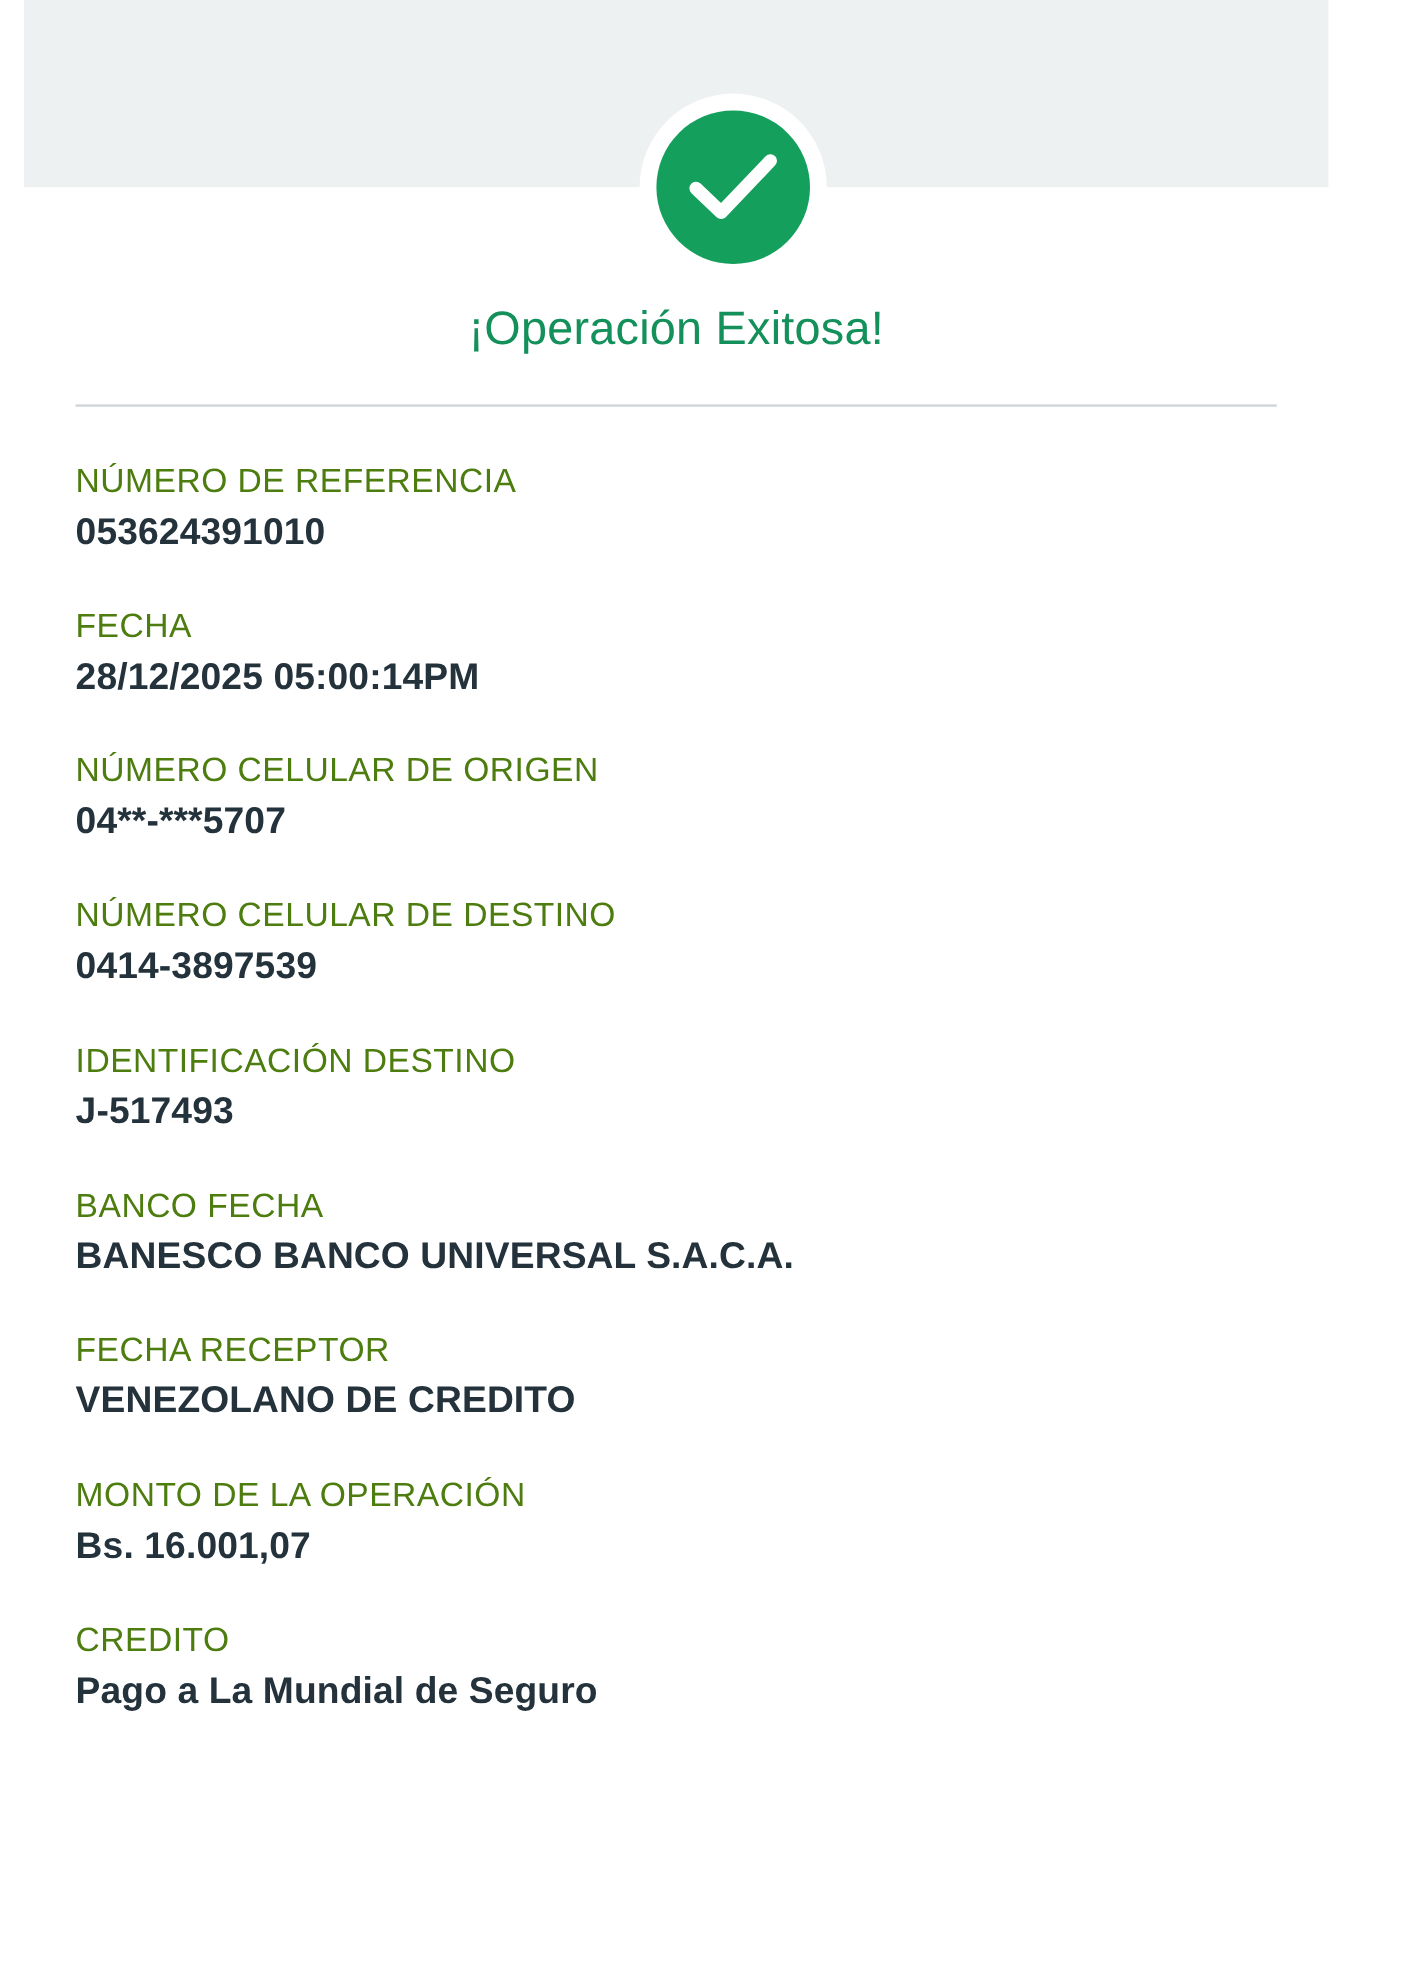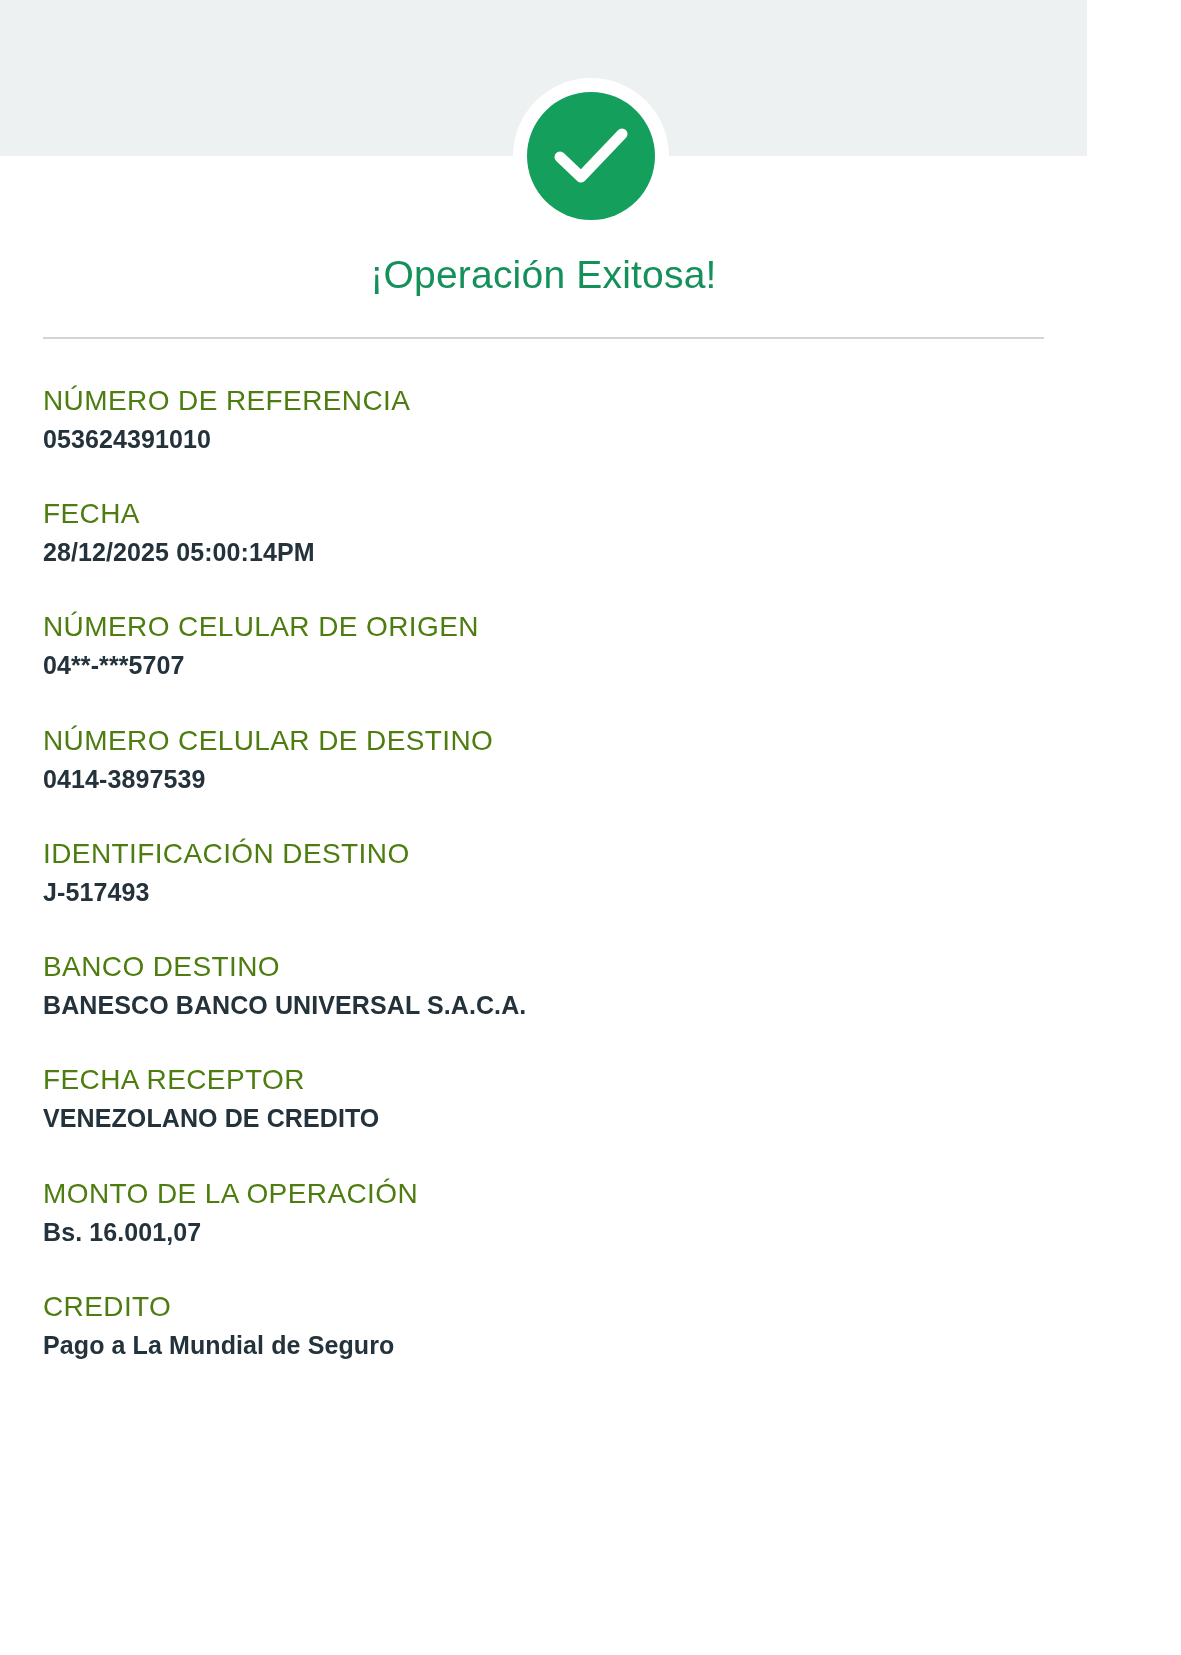--- a/index.html
+++ b/index.html
@@ -13,20 +13,21 @@
     font-family: "Liberation Sans", sans-serif;
     -webkit-font-smoothing: antialiased;
   }
 
   .page {
     position: relative;
     width: 1087px;
     min-height: 1655px;
     background: #ffffff;
     overflow: hidden;
+    margin-left: 20px;
   }
 
   
   .top-band {
     position: absolute;
     top: 0;
     left: 0;
     width: 1181px;
     height: 156px;
     background: #edf1f2;
@@ -102,21 +103,21 @@
     color: #4d7c0f;
     font-size: 28px;
     font-weight: 400;
     letter-spacing: 0.4px;
     line-height: 1.25;
     margin-bottom: 6px;
   }
 
   .field-value {
     color: #24323c;
-    font-size: 25px;
+    font-size: 31px;
     font-weight: 700;
     letter-spacing: 0.1px;
     line-height: 1.25;
   }
 </style>
 </head>
 <body>
 
 <div class="page">
 
@@ -159,21 +160,21 @@
         <div class="field-label">NÚMERO CELULAR DE DESTINO</div>
         <div class="field-value">0414-3897539</div>
       </div>
 
       <div class="field">
         <div class="field-label">IDENTIFICACIÓN DESTINO</div>
         <div class="field-value">J-517493</div>
       </div>
 
       <div class="field">
-        <div class="field-label">BANCO DESTINO</div>
+        <div class="field-label">BANCO FECHA</div>
         <div class="field-value">BANESCO BANCO UNIVERSAL S.A.C.A.</div>
       </div>
 
       <div class="field">
         <div class="field-label">FECHA RECEPTOR</div>
         <div class="field-value">VENEZOLANO DE CREDITO</div>
       </div>
 
       <div class="field">
         <div class="field-label">MONTO DE LA OPERACIÓN</div>

